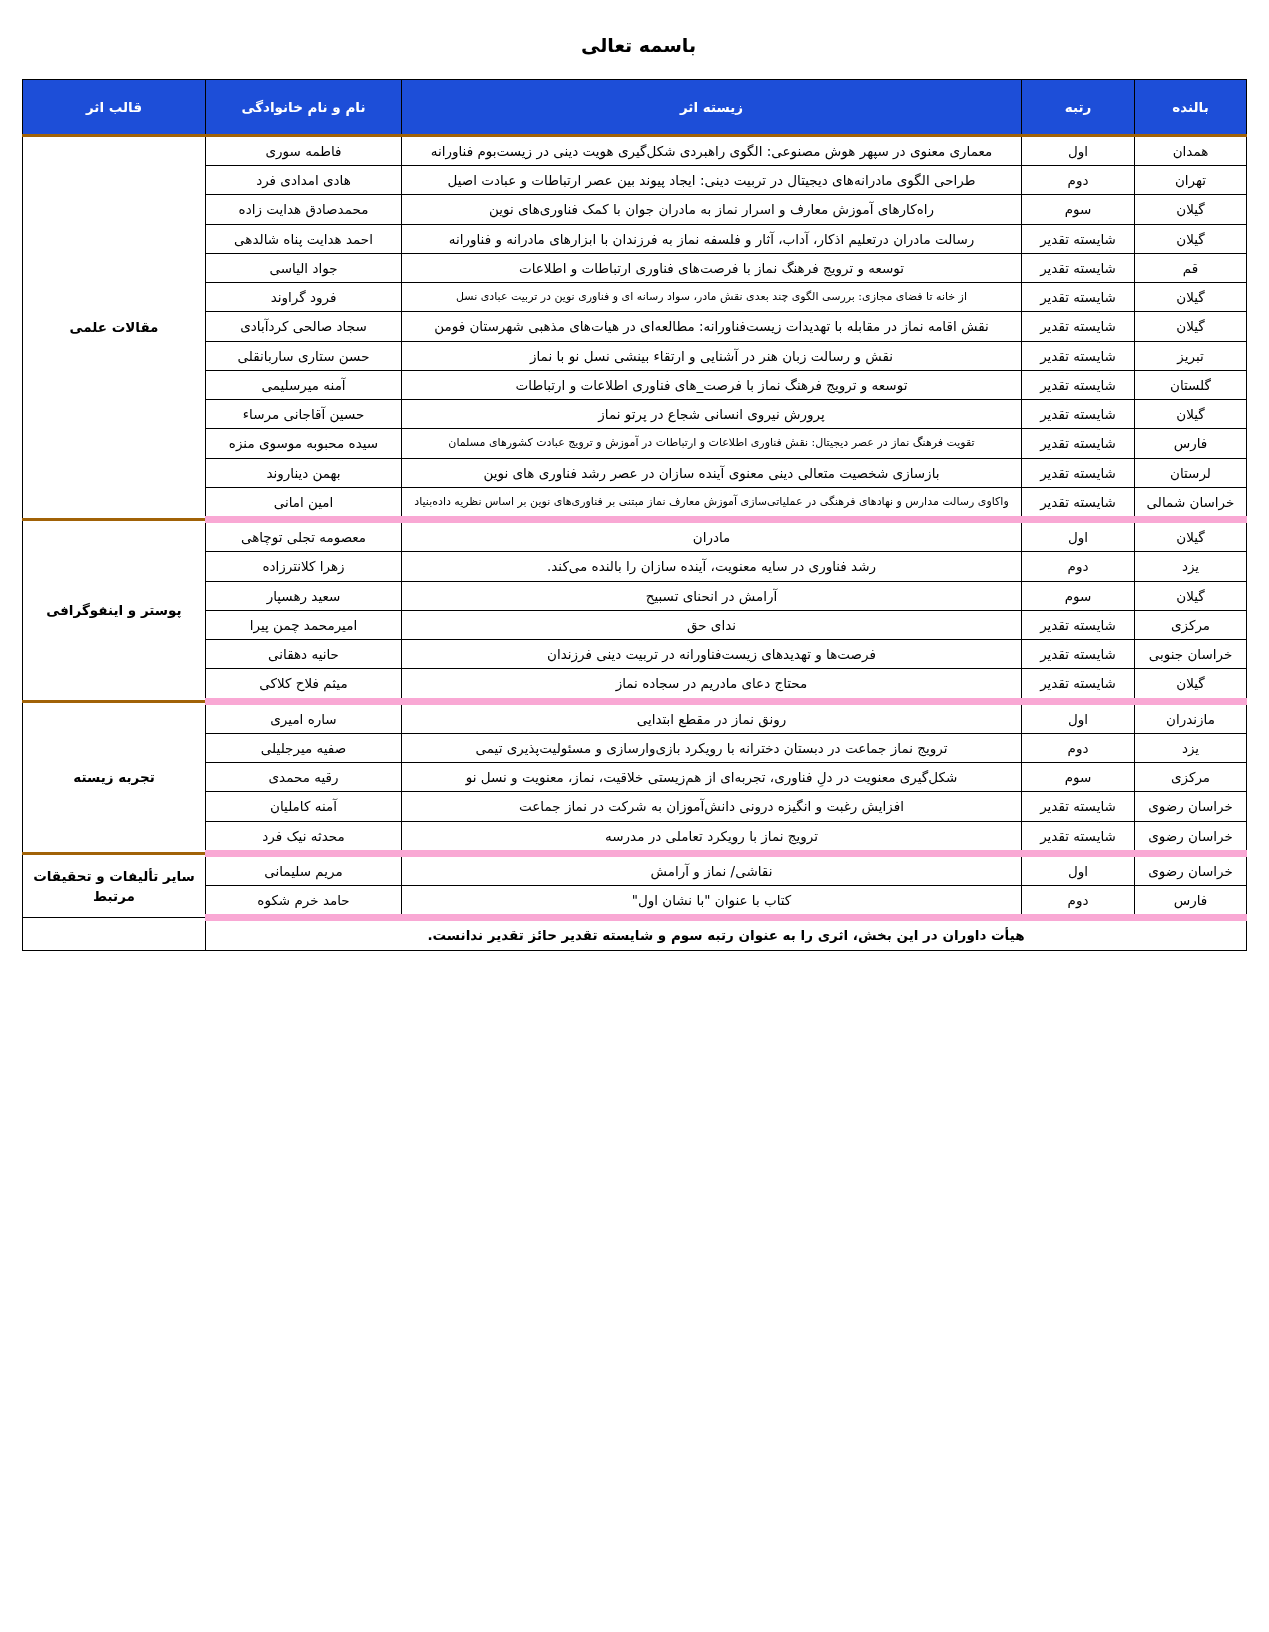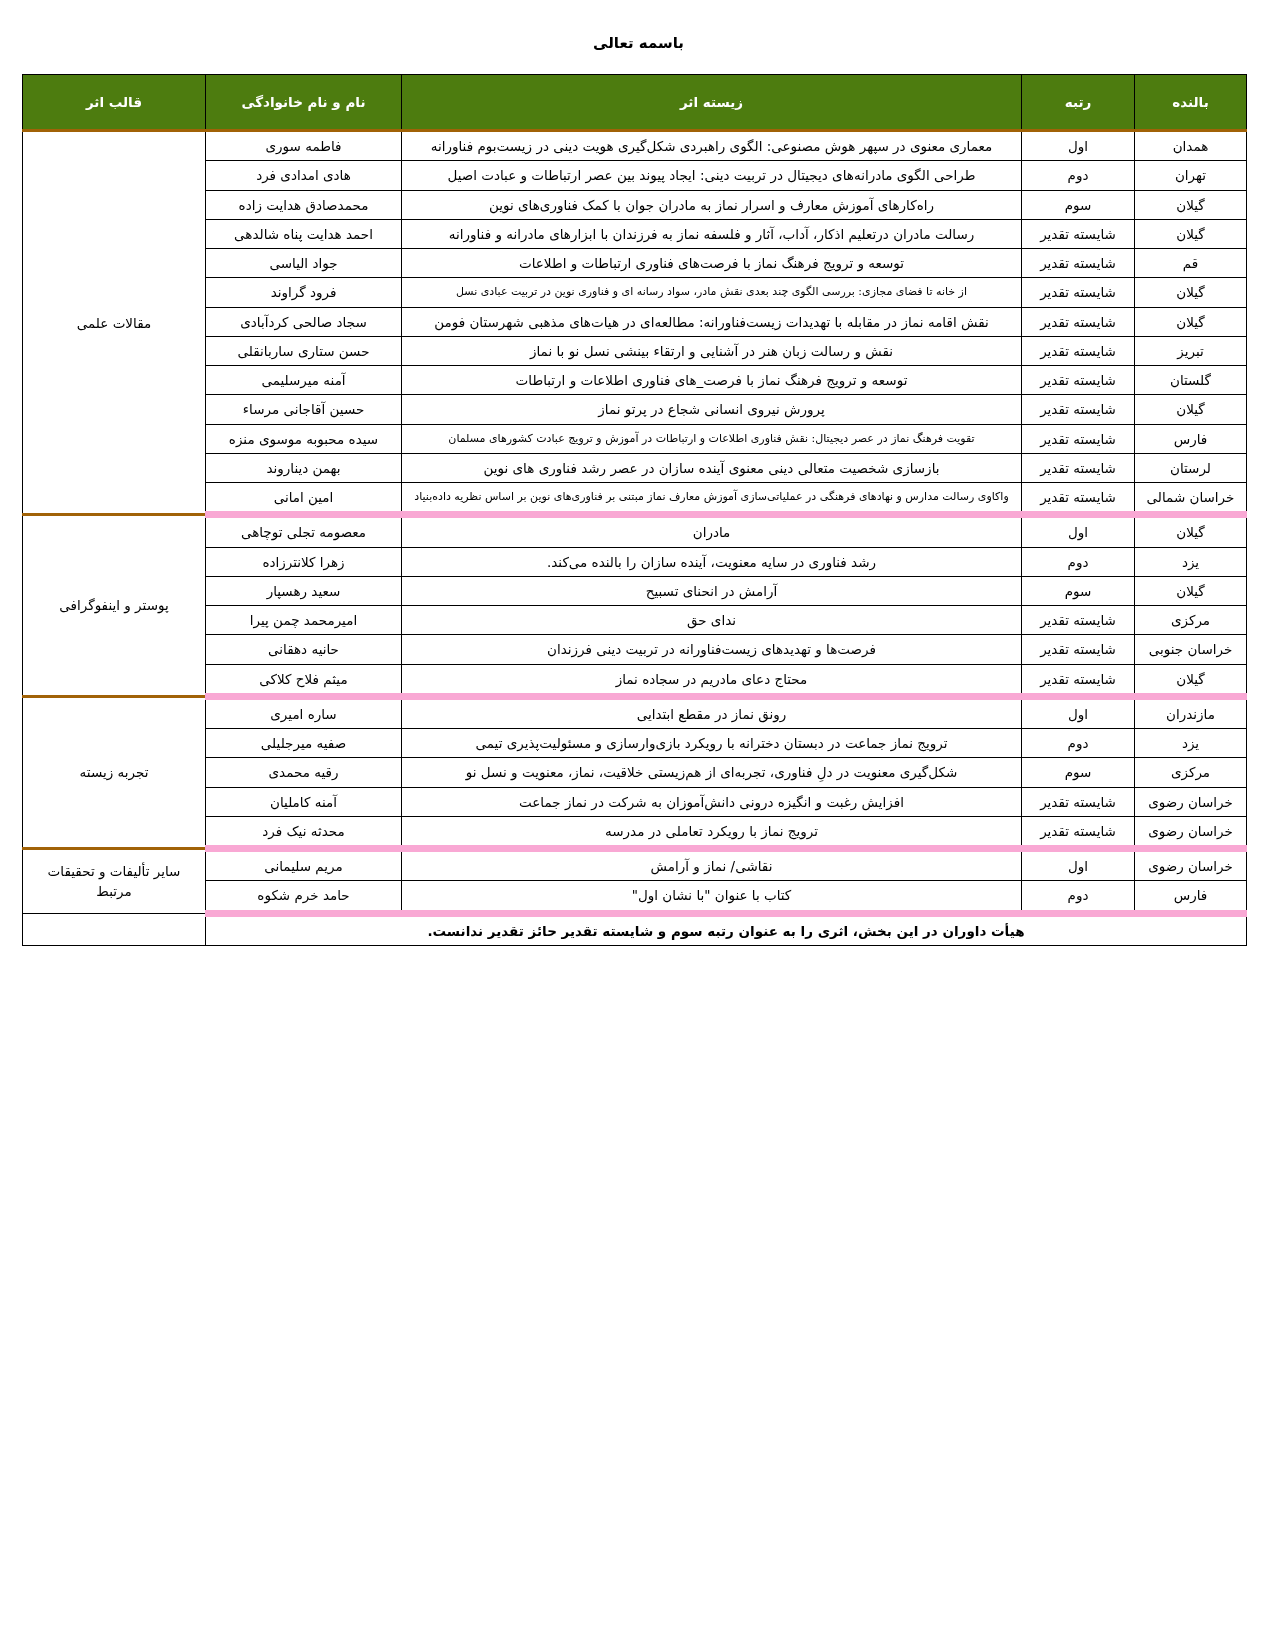--- a/index.html
+++ b/index.html
@@ -19,21 +19,21 @@
   .page {
     width: 1269px;
     box-sizing: border-box;
     padding: 0;
   }
   .doc-header {
     text-align: center;
     padding-top: 34px;
   }
   .basmala {
-    font-size: 15px;
+    font-size: 19px;
     font-weight: bold;
     line-height: 1.2;
     margin: 0 0 22px 8px;
   }
   .doc-title {
     font-size: 16px;
     font-weight: bold;
     line-height: 1.35;
     margin: 0 0 16px 0;
     padding: 0 26px;
@@ -56,30 +56,30 @@
     border: 1.6px solid #000000;
     padding: 4px 6px;
     vertical-align: middle;
     text-align: center;
     font-size: 13.5px;
     line-height: 1.5;
     word-wrap: break-word;
     overflow-wrap: break-word;
   }
   thead th {
-    background: #4d7c0f;
+    background: #1d4ed8;
     color: #ffffff;
     font-weight: bold;
     font-size: 16px;
     height: 46px;
     border-top: 3px solid #000000;
     border-bottom: 3px solid #000000;
   }
   td.cat-cell {
-    font-weight: normal;
+    font-weight: bold;
     font-size: 15px;
     line-height: 1.7;
     border-top: 3px solid #000000;
     border-bottom: 3px solid #000000;
   }
   tr.sec-first > td {
     border-top: 3px solid #a16207;
   }
   tr.sec-last > td {
     border-bottom: 7px solid #f9a8d4;

